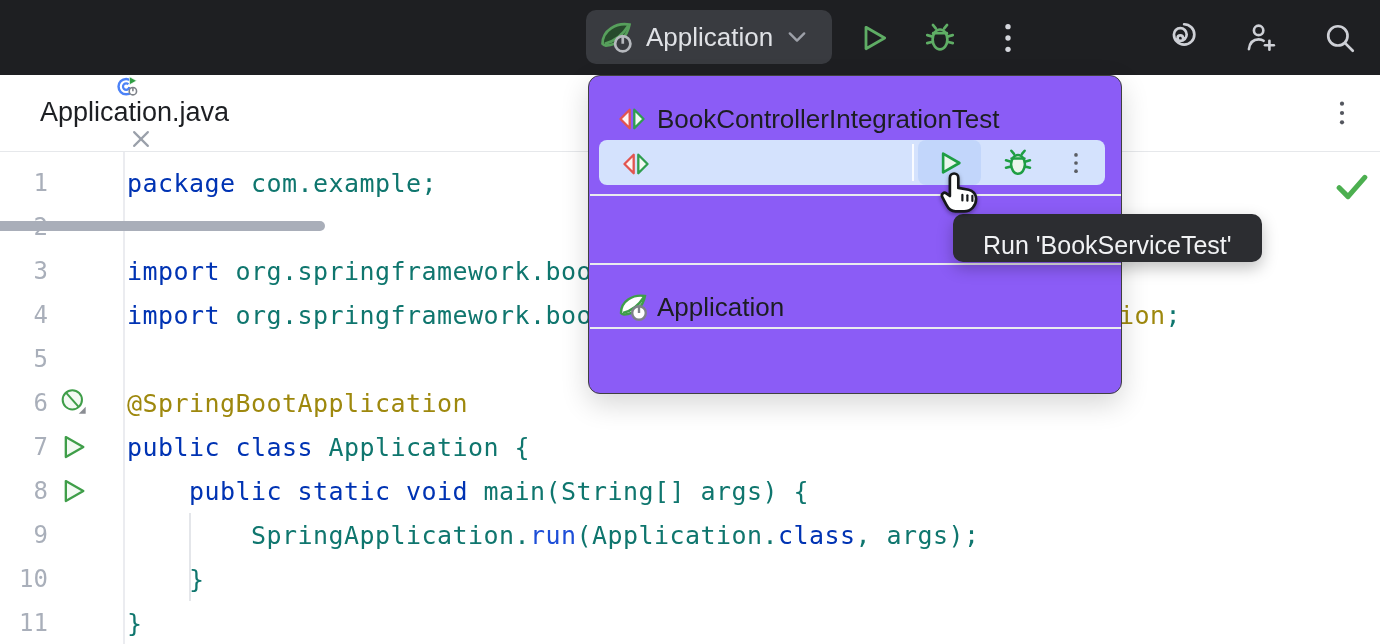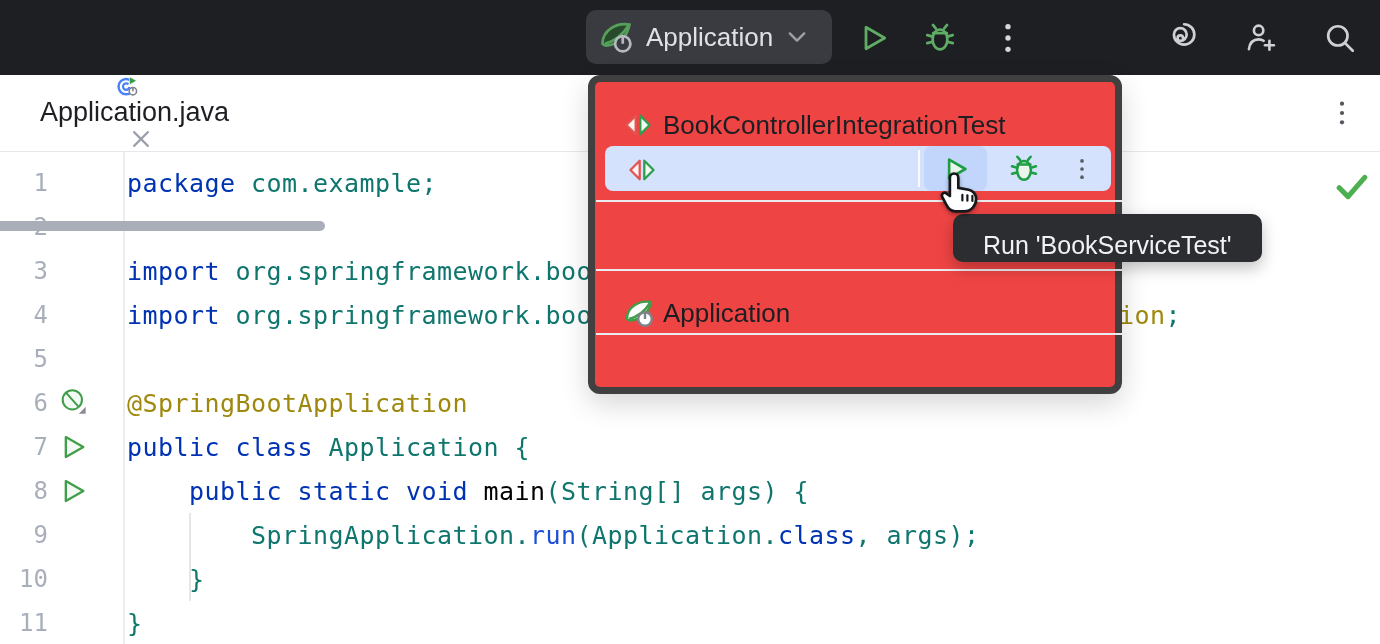--- a/index.html
+++ b/index.html
@@ -26,27 +26,27 @@
   .gutter-divider{position:absolute;left:123px;top:0;width:1.5px;height:492px;background:#ebecf0;}
   #code-lines{position:absolute;left:0;top:9px;width:1380px;}
   .code-row{display:flex;height:44px;align-items:center;}
   .ln{width:48px;flex:0 0 48px;text-align:right;font-family:"DejaVu Sans Mono",monospace;font-size:24px;color:#a9afba;}
   .gicon{width:75px;flex:0 0 75px;display:flex;align-items:center;padding-left:0;box-sizing:border-box;}
   .gicon svg{margin-left:12px;}
   .code-text{font-family:"DejaVu Sans Mono",monospace;font-size:25px;letter-spacing:0.45px;white-space:pre;margin-left:4px;}
   .tk-kw{color:#0033b3;}
   .tk-pl{color:#0f766e;}
   .tk-ann{color:#9e880d;}
-  .tk-decl{color:#000000;}
+  .tk-decl{color:#0f766e;}
   .tk-call{color:#1d4ed8;}
   .indent-guide{position:absolute;left:189px;top:361px;width:1.5px;height:88px;background:#e4e6ea;}
   .inspect-ok{position:absolute;left:1336px;top:20px;}
 
   
-  .run-menu{position:absolute;left:588px;top:75px;width:534px;height:319px;background:#ef4444;border:7px solid #404040;border-radius:12px;box-shadow:0 10px 28px rgba(0,0,0,.16);box-sizing:border-box;z-index:10;}
+  .run-menu{position:absolute;left:588px;top:75px;width:534px;height:319px;background:#8b5cf6;border:1px solid #404040;border-radius:12px;box-shadow:0 10px 28px rgba(0,0,0,.16);box-sizing:border-box;z-index:10;}
   .menu-item{position:absolute;left:0;width:100%;height:44px;display:flex;align-items:center;cursor:pointer;}
   .menu-item .mi-icon{position:absolute;left:28px;display:flex;}
   .menu-item .mi-label{position:absolute;left:68px;font-size:26px;color:#1c1e22;white-space:nowrap;}
   .menu-sep{position:absolute;left:1px;width:531px;height:1.5px;background:#e9ebee;}
   .sel-row{position:absolute;left:10px;top:64px;width:506px;height:45px;background:#d4e2fd;border-radius:8px;cursor:pointer;}
   .sel-row .mi-icon{position:absolute;left:22px;top:9px;display:flex;}
   .sel-row .mi-label{position:absolute;left:58px;top:6px;font-size:26px;color:#1c1e22;white-space:nowrap;}
   .sel-divider{position:absolute;left:313px;top:4px;width:2px;height:37px;background:rgba(255,255,255,.85);}
   .row-run-btn{position:absolute;left:319px;top:0;width:63px;height:45px;background:#c2d6fb;border-radius:8px;display:flex;align-items:center;justify-content:center;cursor:pointer;}
   .row-debug-btn{position:absolute;left:392px;top:0;width:54px;height:45px;display:flex;align-items:center;justify-content:center;cursor:pointer;}

